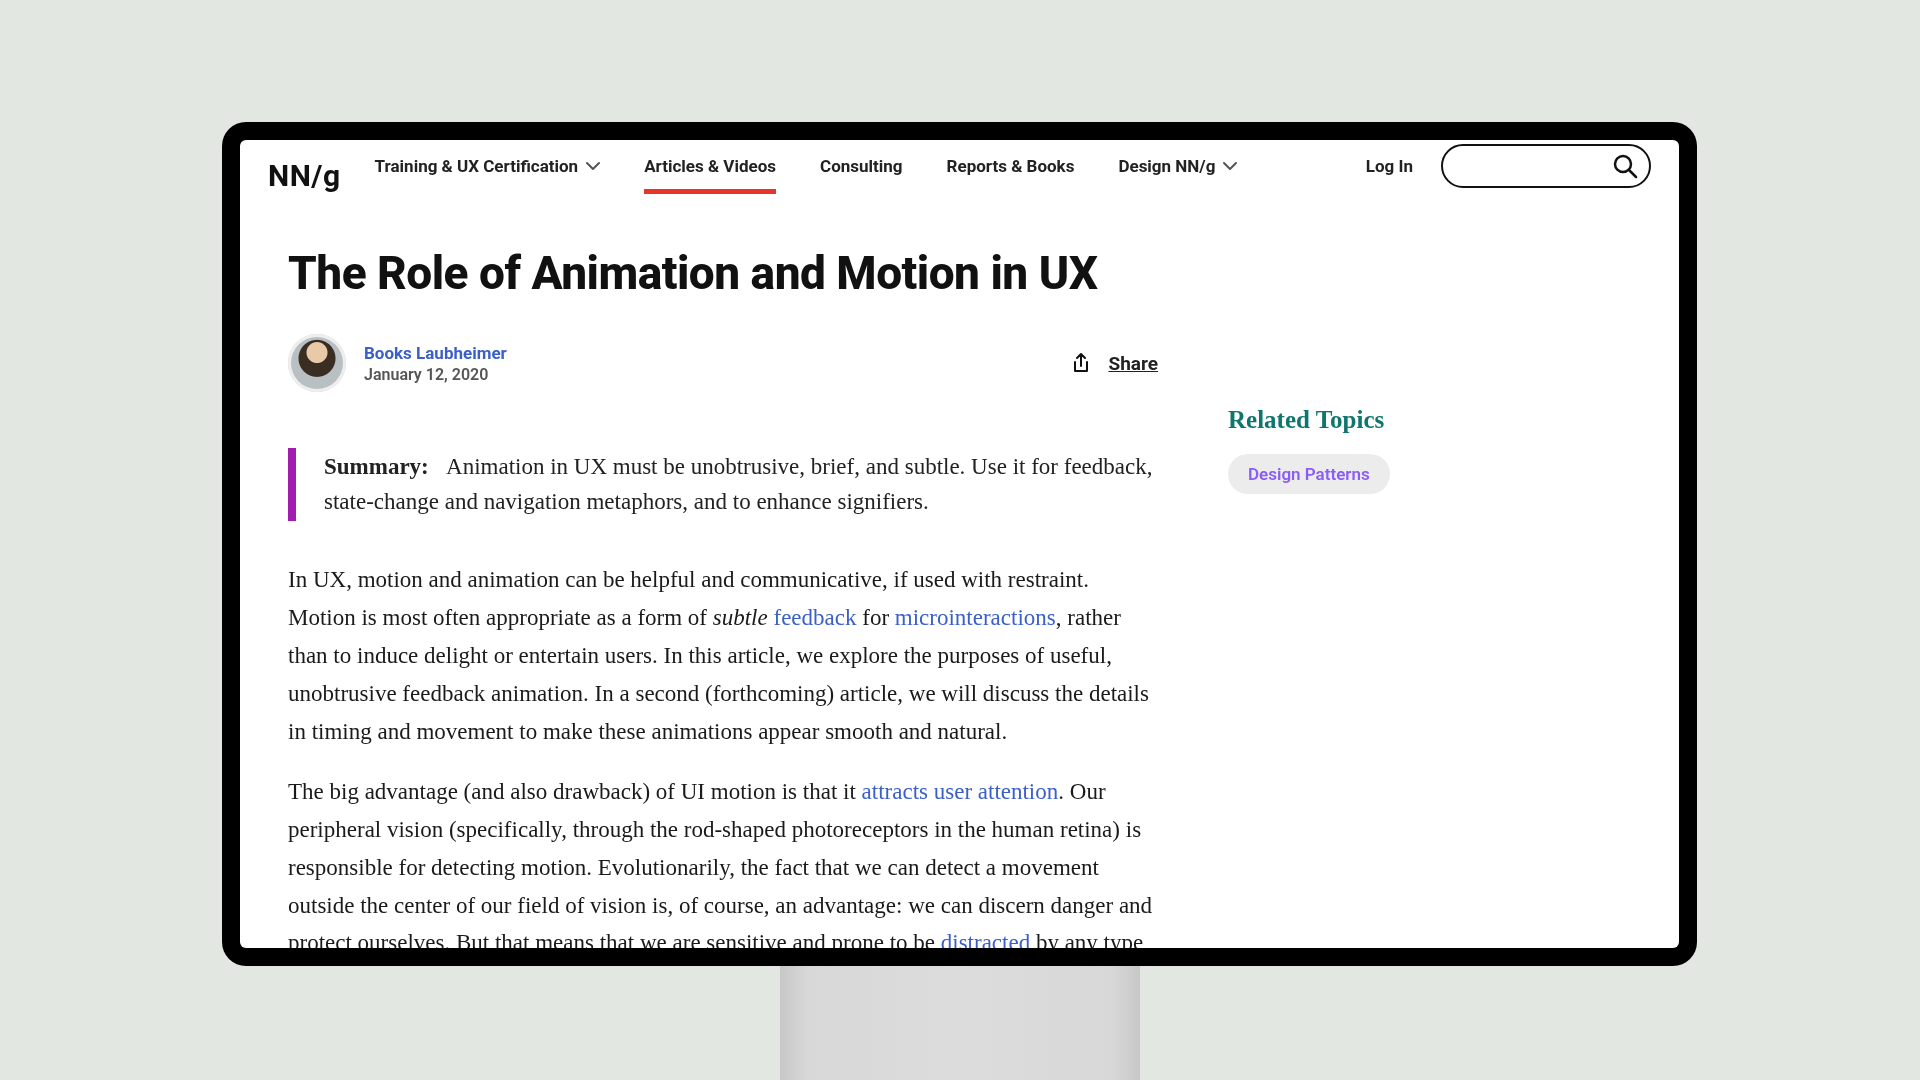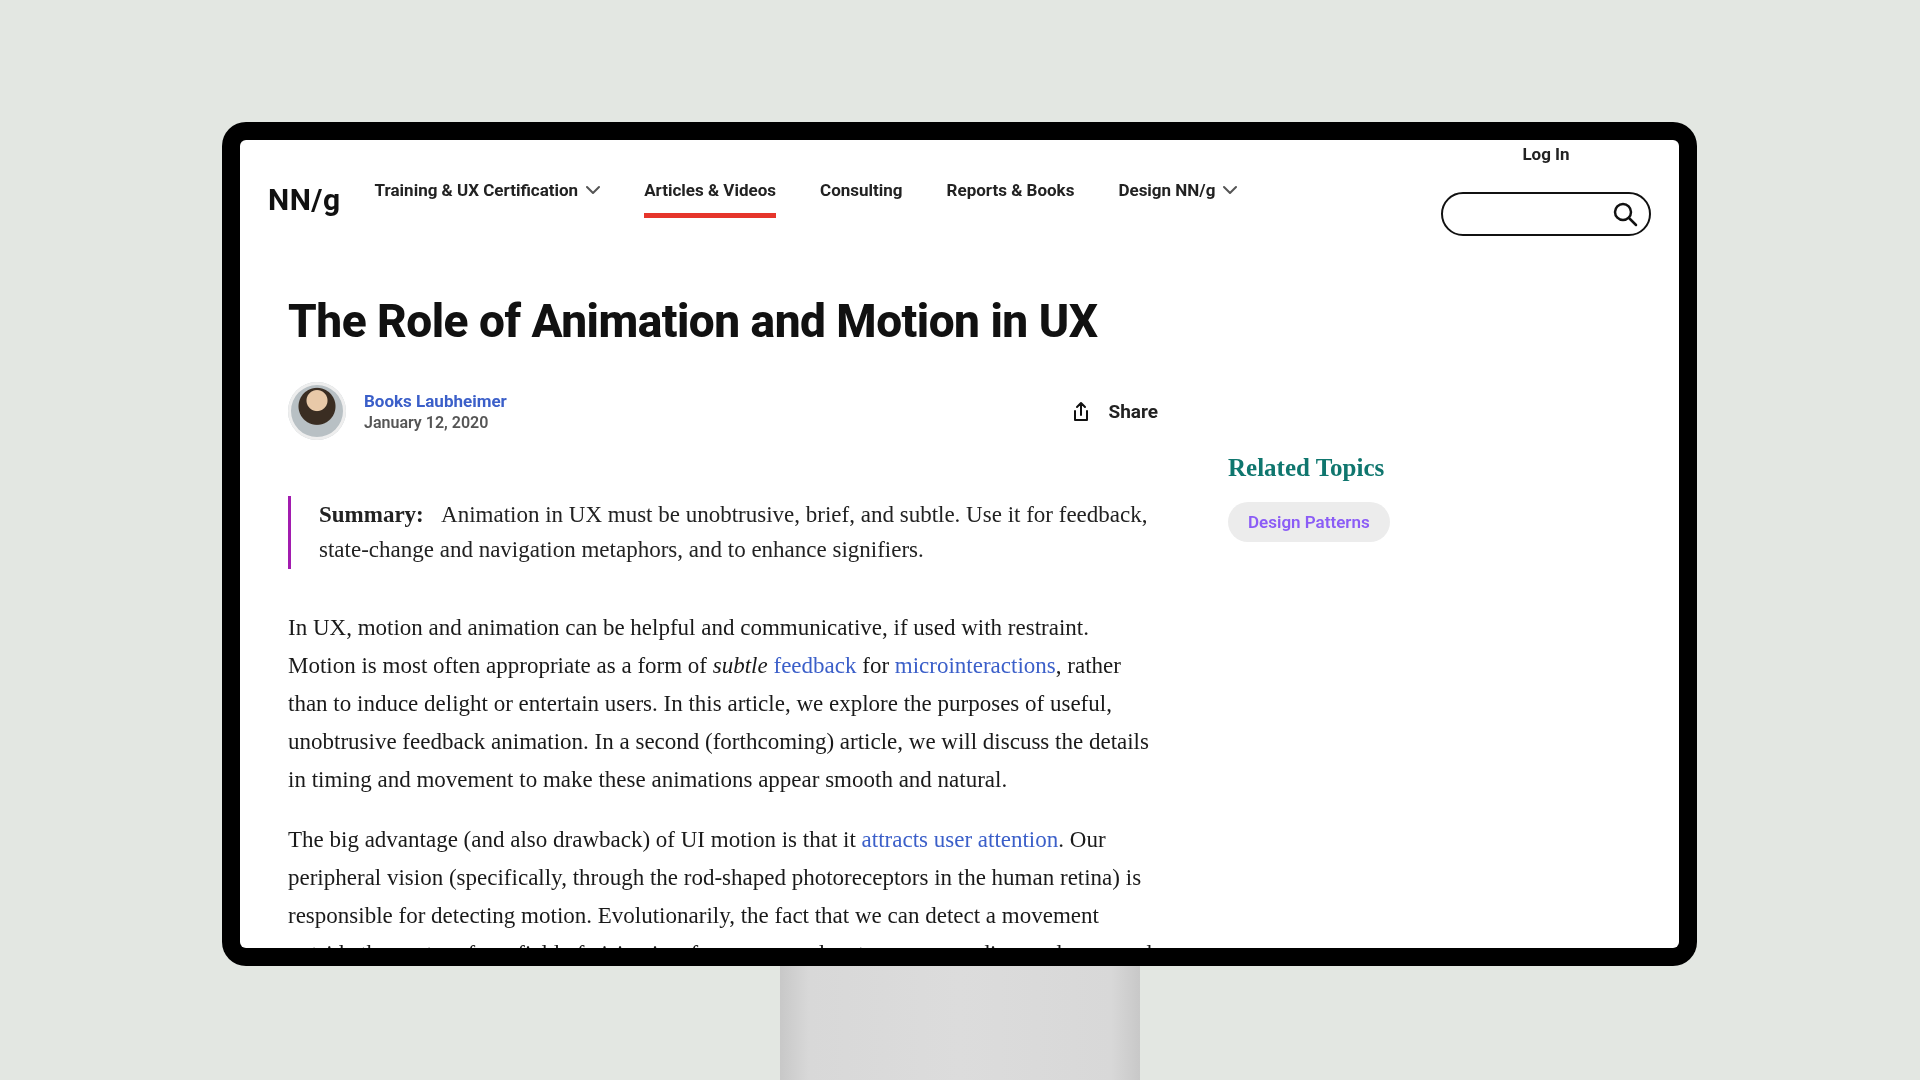--- a/index.html
+++ b/index.html
@@ -79,21 +79,20 @@
   .chevron {
     display: inline-block;
   }
   .chevron svg { display:block; }
   .right-side {
     margin-left: auto;
     display: flex;
     align-items: center;
     gap: 28px;
     padding-bottom: 18px;
-    flex-direction: column;
   }
   .login {
     font-size: 17px;
     font-weight: 700;
     color: #222;
     cursor: pointer;
   }
   .search-box {
     width: 210px;
     height: 44px;
@@ -153,31 +152,32 @@
   }
   .pub-date {
     color: #555;
     font-size: 16px;
     font-weight: 600;
     margin-top: 2px;
   }
   .share {
     margin-left: auto;
     display: flex;
-    align-items: flex-end;
+    align-items: flex-start;
     gap: 17px;
     font-size: 19px;
     font-weight: 700;
     color: #222;
     cursor: pointer;
+    text-decoration: underline;
   }
   .share svg { display:block; }
   .summary {
     margin-top: 56px;
-    border-left: 3px solid #a21caf;
+    border-left: 8px solid #a21caf;
     padding: 2px 0 2px 28px;
     font-family: Georgia, "Times New Roman", serif;
     font-size: 23px;
     line-height: 1.5;
     color: #222;
   }
   .summary-label {
     font-weight: 700;
   }
   .article-body {

